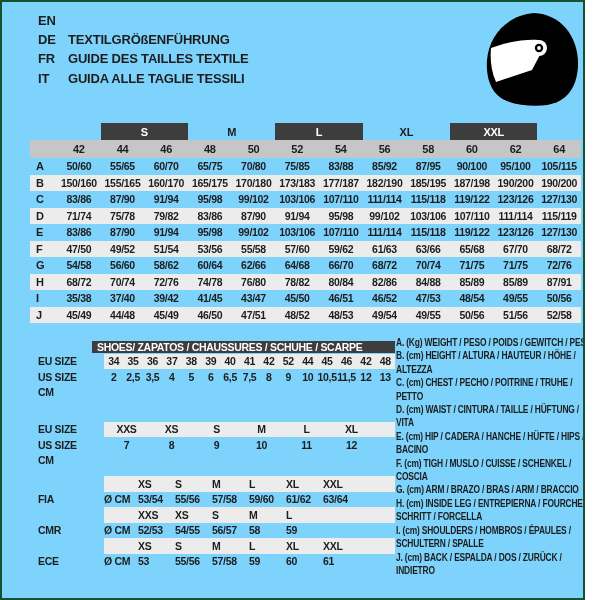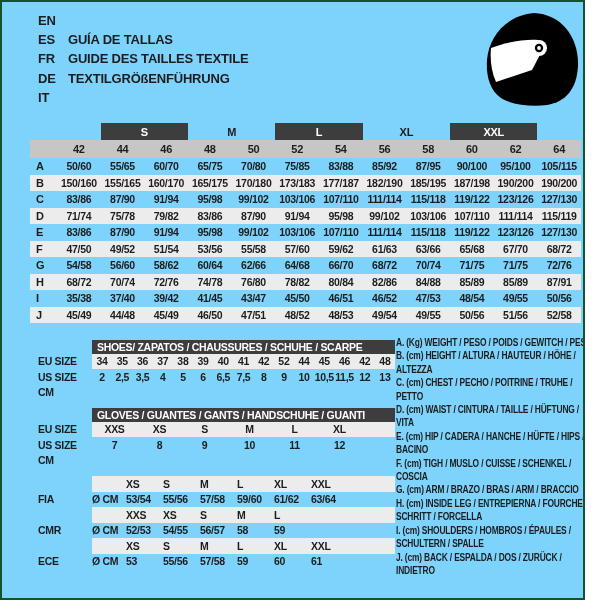--- a/index.html
+++ b/index.html
@@ -24,24 +24,24 @@
   .nums-row{height:18px;background:#c6c6c6;}
   .nums-row .cell{font-size:11px;}
   .data-row{height:16.5px;}
   .data-row.shaded{background:#ececec;}
   .cell{display:flex;align-items:center;justify-content:center;white-space:nowrap;}
   .cell.letter{justify-content:flex-start;padding-left:6px;font-size:11px;}
 
   
   .lower{position:absolute;left:36px;top:338px;width:357px;font-size:10.5px;letter-spacing:-0.3px;}
   .lt-row{display:flex;height:15.5px;}
-  .title-row{height:13.5px;}
+  .title-row{height:13.5px;align-items:center;}
   .lt-gutter{width:54px;display:flex;align-items:center;white-space:nowrap;}
   .lt-bar{flex:1;background:#3d3d3d;color:#fff;display:flex;align-items:center;padding-left:5px;white-space:nowrap;}
-  .lt-content{flex:1;display:grid;}
+  .lt-content{flex:1;display:grid;margin-left:12px;}
   .lt-content.shaded{background:#ececec;}
   .lt-cell{display:flex;align-items:center;justify-content:center;white-space:nowrap;}
   .shoes-grid{grid-template-columns:repeat(15,1fr);font-size:10.5px;}
   .gloves-grid{grid-template-columns:repeat(6,45px) 1fr;}
   .helmet-grid{grid-template-columns:34px repeat(6,37px) 1fr;}
   .helmet-grid .lt-cell{justify-content:flex-start;}
   .tbl{margin:0;}
   .tbl + .tbl{margin-top:8px;}
 
   
@@ -51,33 +51,30 @@
 </head>
 <body>
 
 <div class="frame">
 
   <div class="lang-block">
       <div class="lang-row">
         <div class="lang-code">EN</div>
       </div>
       <div class="lang-row">
-        <div class="lang-code">ES</div>
-        <div class="lang-text">GUÍA DE TALLAS</div>
+        <div class="lang-code">DE</div>
+        <div class="lang-text">TEXTILGRÖßENFÜHRUNG</div>
       </div>
       <div class="lang-row">
         <div class="lang-code">FR</div>
         <div class="lang-text">GUIDE DES TAILLES TEXTILE</div>
       </div>
       <div class="lang-row">
-        <div class="lang-code">DE</div>
-        <div class="lang-text">TEXTILGRÖßENFÜHRUNG</div>
-      </div>
-      <div class="lang-row">
         <div class="lang-code">IT</div>
+        <div class="lang-text">GUIDA ALLE TAGLIE TESSILI</div>
       </div>
     </div>
 
   <svg class="helmet-icon" viewBox="0 0 116 106" xmlns="http://www.w3.org/2000/svg">
     <path fill="#000000" d="M 60 5 C 34 7, 15 27, 13 52 C 12 66, 15 82, 27 90
              C 38 97, 58 99, 73 97 C 92 94, 103 80, 104 58 C 105 29, 87 6, 60 5 Z"></path>
     <path fill="#ffffff" d="M 17 40 C 32 34, 52 31, 64 32 C 69 33, 71 37, 69 41
              L 58 62 L 22 74 C 17 63, 16 50, 17 40 Z"></path>
     <circle cx="65" cy="40" r="8" fill="#ffffff"></circle>
     <circle cx="65" cy="40" r="4.2" fill="#000000"></circle>
@@ -305,21 +302,20 @@
             <div class="lt-cell">13</div>
           </div>
         </div>
         <div class="lt-row">
           <div class="lt-gutter">CM</div>
         </div>
       </div>
     <div class="tbl" id="gloves-table">
         <div class="lt-row title-row">
           <div class="lt-gutter"></div>
-          <div class="lt-bar">GLOVES / GUANTES / GANTS / HANDSCHUHE / GUANTI</div>
         </div>
         <div class="lt-row">
           <div class="lt-gutter">EU SIZE</div>
           <div class="lt-content gloves-grid shaded">
             <div class="lt-cell">XXS</div>
             <div class="lt-cell">XS</div>
             <div class="lt-cell">S</div>
             <div class="lt-cell">M</div>
             <div class="lt-cell">L</div>
             <div class="lt-cell">XL</div>

